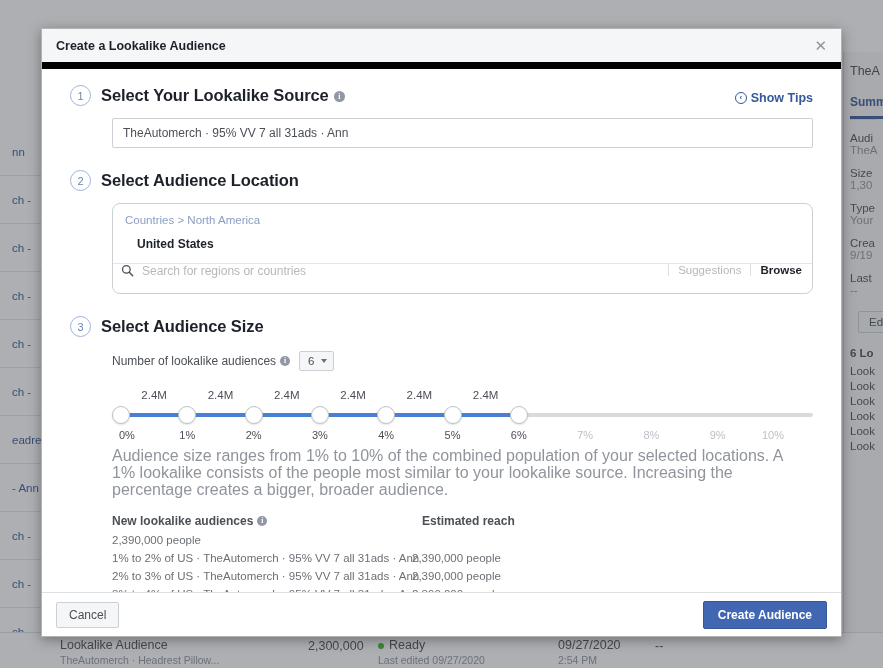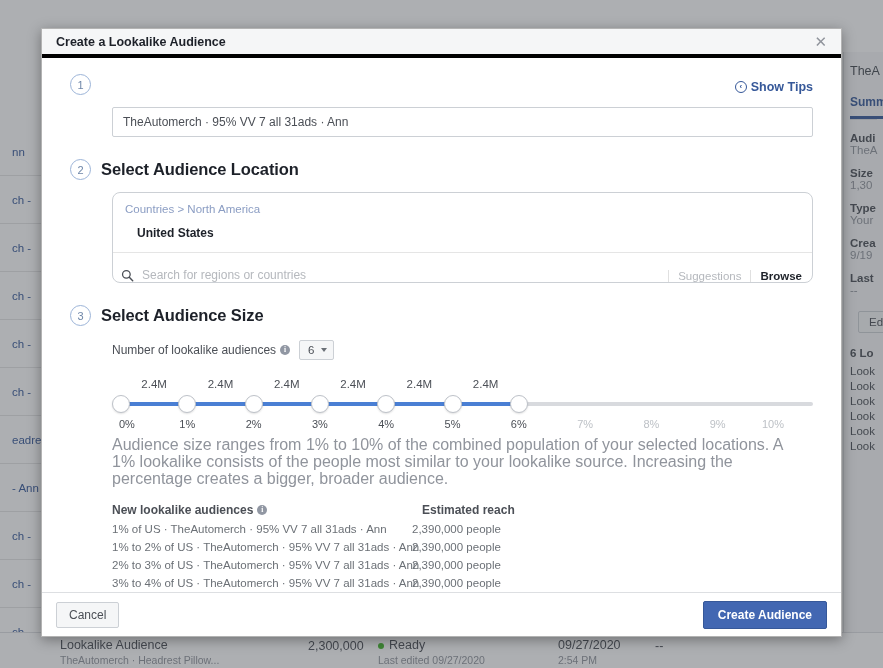--- a/index.html
+++ b/index.html
@@ -26,21 +26,21 @@
     background: #f6f7f8; border-left: 1px solid #dddfe2;
     overflow: hidden; padding: 8px 6px 0 6px;
   }
   .bg-rp-title { font-size: 12.5px; color: #444950; font-weight: 400; margin: 4px 0 14px 0; white-space: nowrap; }
   .bg-rp-tab {
     font-size: 12px; color: #365899; font-weight: bold; white-space: nowrap;
     padding-bottom: 7px; border-bottom: 3px solid #365899; display: inline-block;
   }
   .bg-rp-hr { border-bottom: 1px solid #dddfe2; margin-bottom: 12px; }
   .bg-rp-field { margin-bottom: 11px; }
-  .bg-rp-k { font-size: 11.5px; font-weight: bold; color: #4b4f56; white-space: nowrap; }
+  .bg-rp-k { font-size: 11.5px; font-weight: normal; color: #4b4f56; white-space: nowrap; }
   .bg-rp-v { font-size: 11.5px; color: #90949c; white-space: nowrap; }
   .bg-rp-btn {
     margin: 4px 0 14px 8px; background: #f5f6f7; border: 1px solid #ccd0d5;
     border-radius: 2px; font-size: 11.5px; color: #4b4f56; padding: 4px 10px;
     white-space: nowrap; display: inline-block;
   }
   .bg-rp-sub { font-size: 11.5px; font-weight: bold; color: #4b4f56; margin-bottom: 6px; white-space: nowrap; }
   .bg-rp-item { font-size: 11.5px; color: #4b4f56; margin-bottom: 3px; white-space: nowrap; }
 
   
@@ -60,21 +60,21 @@
   .dim-overlay { position: absolute; inset: 0; background: rgba(60,64,72,.42); }
 
   
   .modal {
     position: absolute; left: 41px; top: 28px; width: 801px; height: 609px;
     background: #fff; border: 1px solid #b3b3b3;
     box-shadow: 0 3px 12px rgba(0,0,0,.35);
     display: flex; flex-direction: column;
   }
   .modal-header {
-    height: 29px; background: #f5f6f7; border-bottom: 4px solid #000000;
+    height: 40px; background: #f5f6f7; border-bottom: 7px solid #000000;
     display: flex; align-items: center; padding: 0 10px 0 14px; flex: 0 0 auto;
   }
   .modal-title { font-size: 12.5px; font-weight: bold; color: #1d2129; flex: 1; }
   .close-x {
     font-size: 15px; color: #90949c; cursor: pointer; line-height: 1;
     padding: 2px 4px; font-family: "Liberation Sans", sans-serif;
   }
   .modal-body { flex: 1 1 auto; padding: 16px 28px 0 28px; position: relative; overflow: hidden; }
   .modal-footer {
     flex: 0 0 auto; height: 44px; border-top: 1px solid #dddfe2; background: #fff;
@@ -126,21 +126,21 @@
   }
 
   .loc-box {
     margin: 12px 0 0 42px; border: 1px solid #ccd0d5; border-radius: 8px; background: #fff;
   }
   .loc-inner { padding: 10px 12px 12px 12px; min-height: 52px; }
   .breadcrumb { font-size: 11.5px; color: #8b9dc3; }
   .loc-sel { font-size: 12px; font-weight: bold; color: #1d2129; margin: 11px 0 0 12px; }
   .loc-search {
     border-top: 1px solid #e5e5e5; height: 30px; display: flex;
-    align-items: flex-end; padding: 0 10px 0 8px;
+    align-items: flex-start; padding: 0 10px 0 8px;
   }
   .mag { width: 13px; height: 13px; flex: 0 0 auto; margin-right: 8px; }
   .loc-input {
     flex: 1; border: 0; outline: 0; font-size: 12px; color: #4b4f56;
     background: transparent; font-family: "Liberation Sans", sans-serif;
   }
   .loc-input::placeholder { color: #b5b8bd; }
   .sugg { font-size: 11.5px; color: #b5b8bd; padding: 0 9px; border-left: 1px solid #e0e0e0; }
   .browse { font-size: 11.5px; color: #1d2129; font-weight: bold; padding-left: 9px; border-left: 1px solid #e0e0e0; cursor: pointer; }
 
@@ -273,20 +273,23 @@
   <div class="modal-header">
     <div class="modal-title">Create a Lookalike Audience</div>
     <div class="close-x">✕</div>
   </div>
 
   <div class="modal-body">
 
     <div class="section">
       <div class="sec-head">
         <div class="step-circle">1</div>
+        <div class="sec-title">
+          <span>Select Your Lookalike Source</span><span class="info-i">i</span>
+        </div>
       </div>
       <div class="show-tips">
         <span class="tip-circle">‹</span>
         <span>Show Tips</span>
       </div>
       <div class="field-box">
         <span>TheAutomerch · 95% VV 7 all 31ads · Ann</span>
       </div>
     </div>
 
@@ -370,21 +373,20 @@
       <div class="help-text">Audience size ranges from 1% to 10% of the combined population of your selected locations. A 1% lookalike consists of the people most similar to your lookalike source. Increasing the percentage creates a bigger, broader audience.</div>
 
       <div class="list-head">
         <div class="lh-1">
           <span>New lookalike audiences</span><span class="info-i sm">i</span>
         </div>
         <div class="lh-2">Estimated reach</div>
       </div>
       <div id="audRows">
           <div class="aud-row">
-            <div class="ar-1">1% of US · TheAutomerch · 95% VV 7 all 31ads · Ann</div>
             <div class="ar-2">2,390,000 people</div>
           </div>
           <div class="aud-row">
             <div class="ar-1">1% to 2% of US · TheAutomerch · 95% VV 7 all 31ads · Ann</div>
             <div class="ar-2">2,390,000 people</div>
           </div>
           <div class="aud-row">
             <div class="ar-1">2% to 3% of US · TheAutomerch · 95% VV 7 all 31ads · Ann</div>
             <div class="ar-2">2,390,000 people</div>
           </div>

